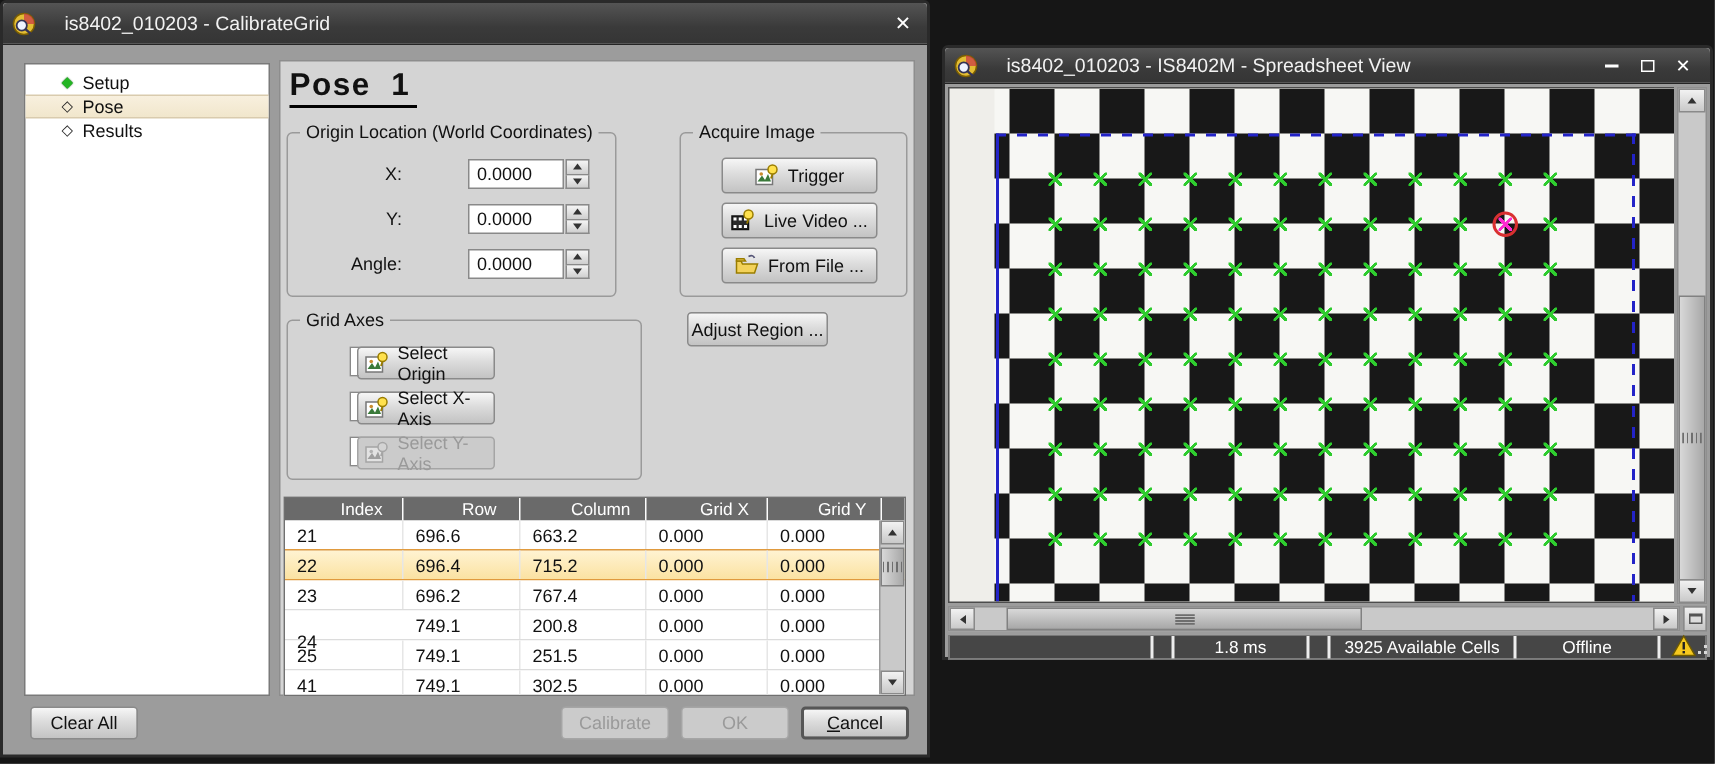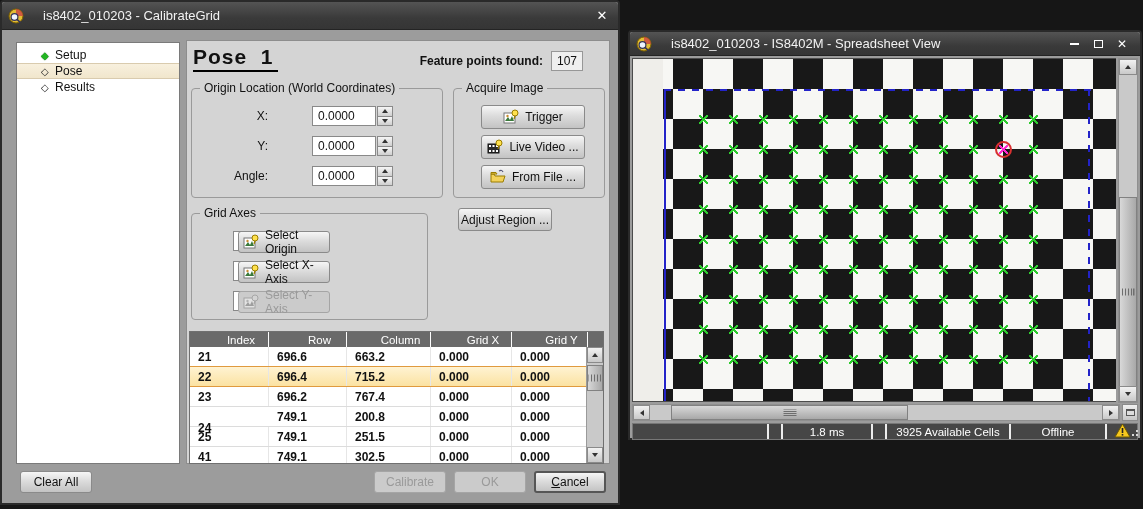--- a/index.html
+++ b/index.html
@@ -27,21 +27,21 @@
 
   .mainpanel { position:absolute; left:184px; top:38px; width:424px; height:424px; background:#d4d4d4; border:1px solid #8d8d8d; }
   .pose-title { position:absolute; left:6px; top:4px; font-size:21px; font-weight:bold; white-space:pre;
                 border-bottom:2px solid #000; padding:0 4px 1px 0; letter-spacing:1px; }
   .fp-wrap { position:absolute; top:10px; right:26px; display:flex; align-items:center; gap:8px; }
   .fp-label { font-weight:600; }
   .fp-box { width:32px; height:20px; background:#efefef; border:1px solid #979797; display:flex; align-items:center; justify-content:center; }
 
   .group { position:absolute; border:1px solid #9a9a9a; border-radius:4px; }
   .group-legend { position:absolute; top:-8px; left:8px; background:#d4d4d4; padding:0 4px; font-size:12px; white-space:nowrap; }
-  #grp-origin { left:4px; top:47px; width:252px; height:110px; }
+  #grp-origin { left:4px; top:47px; width:220px; height:110px; }
   #grp-acquire { left:266px; top:47px; width:152px; height:110px; }
   #grp-axes { left:4px; top:172px; width:237px; height:107px; }
 
   .orow { position:absolute; left:0; height:22px; display:flex; align-items:center; }
   .orow .olabel { width:84px; text-align:right; padding-right:8px; }
   .inputbox { background:#fff; border:1px solid #898989; height:20px; display:flex; align-items:center; padding-left:5px;margin-left:36px; }
   .orow .inputbox { width:64px; }
   .spin { width:16px; height:20px; display:flex; flex-direction:column; margin-left:1px; }
   .spin-btn { flex:1; border:1px solid #8a8a8a; background:linear-gradient(#f5f5f5,#cfcfcf); display:flex; align-items:center; justify-content:center; }
   .spin-btn + .spin-btn { border-top:none; }
@@ -57,21 +57,21 @@
   .axisrow-field { position:absolute; left:5px; width:37px; }
   .axisrow-field .in { justify-content:center; padding-left:0; width:100%; }
   .axisrow-btn { position:absolute; left:46px; width:92px; height:22px; justify-content:flex-start; padding-left:4px; }
   #btn-adjust { position:absolute; left:271px; top:167px; width:94px; height:23px; }
 
   
   .grid-table { position:absolute; left:2px; top:290px; width:415px; height:133px; background:#fff; border:1px solid #707070; overflow:hidden; }
   .g-head { display:flex; height:15px; background:#6a6a6a; }
   .g-hcell { color:#fff; font-size:11.5px; text-align:center; border-right:1px solid #fdfdfd; display:flex; align-items:center; justify-content:center;padding-left:24px; }
   .g-row { display:flex; height:20px; border-bottom:1px solid #dcdcdc; background:#fff; }
-  .g-cell { display:flex; align-items:center; padding-left:8px; border-right:1px solid #e6e6e6;font-weight:bold; }
+  .g-cell { display:flex; align-items:center; padding-left:8px; border-right:1px solid #e6e6e6; }
   .g-row.selected { background:linear-gradient(#fff3d2,#fbe2a2); border-top:1px solid #e09a3e; border-bottom:1px solid #e09a3e; height:21px; margin-top:-1px; }
   .tbl-sb { position:absolute; right:0; top:15px; bottom:0; width:17px; background:#c9c9c9; border-left:1px solid #9a9a9a; }
 
   .sb-btn { position:absolute; left:0; right:0; height:16px; background:linear-gradient(#f2f2f2,#c9c9c9); border:1px solid #8a8a8a;
             display:flex; align-items:center; justify-content:center; }
   .sb-thumb { position:absolute; left:0; right:0; background:linear-gradient(90deg,#d8d8d8,#a8a8a8); border:1px solid #818181; }
   .grip-h { position:absolute; left:50%; top:50%; transform:translate(-50%,-50%); width:9px; height:7px;
             background:repeating-linear-gradient(#6e6e6e 0 1px,transparent 1px 2px); }
   .grip-v { position:absolute; left:50%; top:50%; transform:translate(-50%,-50%); width:13px; height:7px;
             background:repeating-linear-gradient(90deg,#6e6e6e 0 1px,transparent 1px 3px); }
@@ -139,24 +139,20 @@
         <span class="tree-label">Pose</span>
       </div>
       <div class="tree-item">
         <span class="diamond">◇</span>
         <span class="tree-label">Results</span>
       </div>
     </div>
 
   <div class="mainpanel">
     <div class="pose-title">Pose  1</div>
-    <div class="fp-wrap">
-      <span class="fp-label">Feature points found:</span>
-      <span class="fp-box">107</span>
-    </div>
 
     <div class="group" id="grp-origin">
       <span class="group-legend">Origin Location (World Coordinates)</span>
     <div class="orow" style="top: 16px; width: 100%;">
           <span class="olabel">X:</span>
           <span class="inputbox">0.0000</span>
           <span class="spin">
             <span class="spin-btn">
               <span class="tri-up"></span>
             </span>

